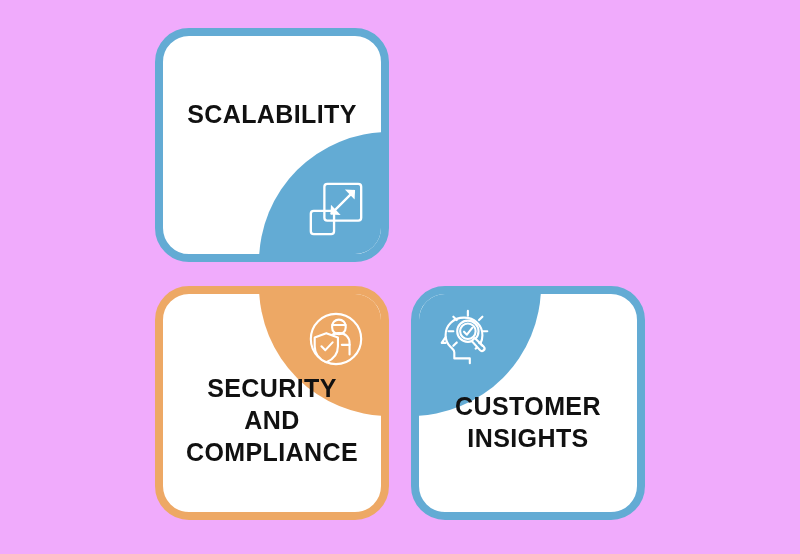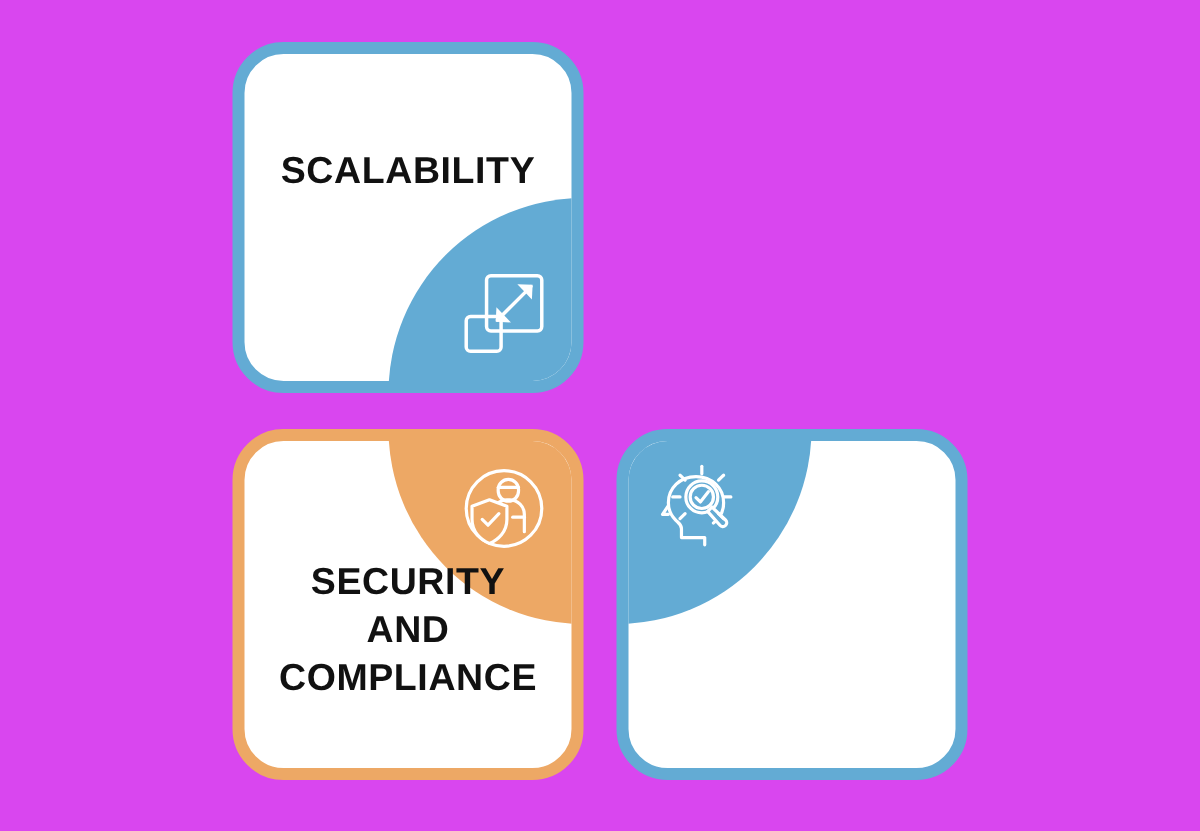--- a/index.html
+++ b/index.html
@@ -11,21 +11,21 @@
     width: 800px;
     height: 554px;
     overflow: hidden;
     font-family: "Liberation Sans", sans-serif;
   }
 
   #infographic {
     position: relative;
     width: 800px;
     height: 554px;
-    background: #d946ef;
+    background: #f0abfc;
   }
 
   .grid {
     position: absolute;
     left: 155px;
     top: 28px;
     width: 490px;
     height: 492px;
   }
 
@@ -137,20 +137,22 @@
 
           <path d="M22 26 l-12 4.5 v9 c0 8.5 6 14 12 16.5 c6 -2.5 12 -8 12 -16.5
                    v-9 z" fill="#eda865"></path>
           <polyline points="17,39.5 21,43.5 28.5,35.5"></polyline>
         </svg>
       </div>
     </div>
 
     <div class="card br" style="border-color:#63abd4;">
       <div class="wedge" style="background:#63abd4;"></div>
+      <div class="card-label">CUSTOMER
+INSIGHTS</div>
       <div class="icon-holder">
         <svg viewBox="0 0 64 64" fill="none" stroke="#ffffff" stroke-width="2.2" stroke-linecap="round" stroke-linejoin="round">
 
           <path d="M38 57 v-5 h-16 v-6 c0 -3 -2 -4 -4 -6 c-3 -3 -5 -7 -5 -12
                    c0 -10 8 -18 19 -18 c11 0 19 8 19 18 c0 6 -3 11 -7 14"></path>
           <path d="M13 30 l-4 6 h4"></path>
 
           <circle cx="36" cy="24" r="11" fill="#63abd4"></circle>
           <circle cx="36" cy="24" r="8"></circle>
           <polyline points="32,24.5 35,27.5 40.5,20.5"></polyline>

